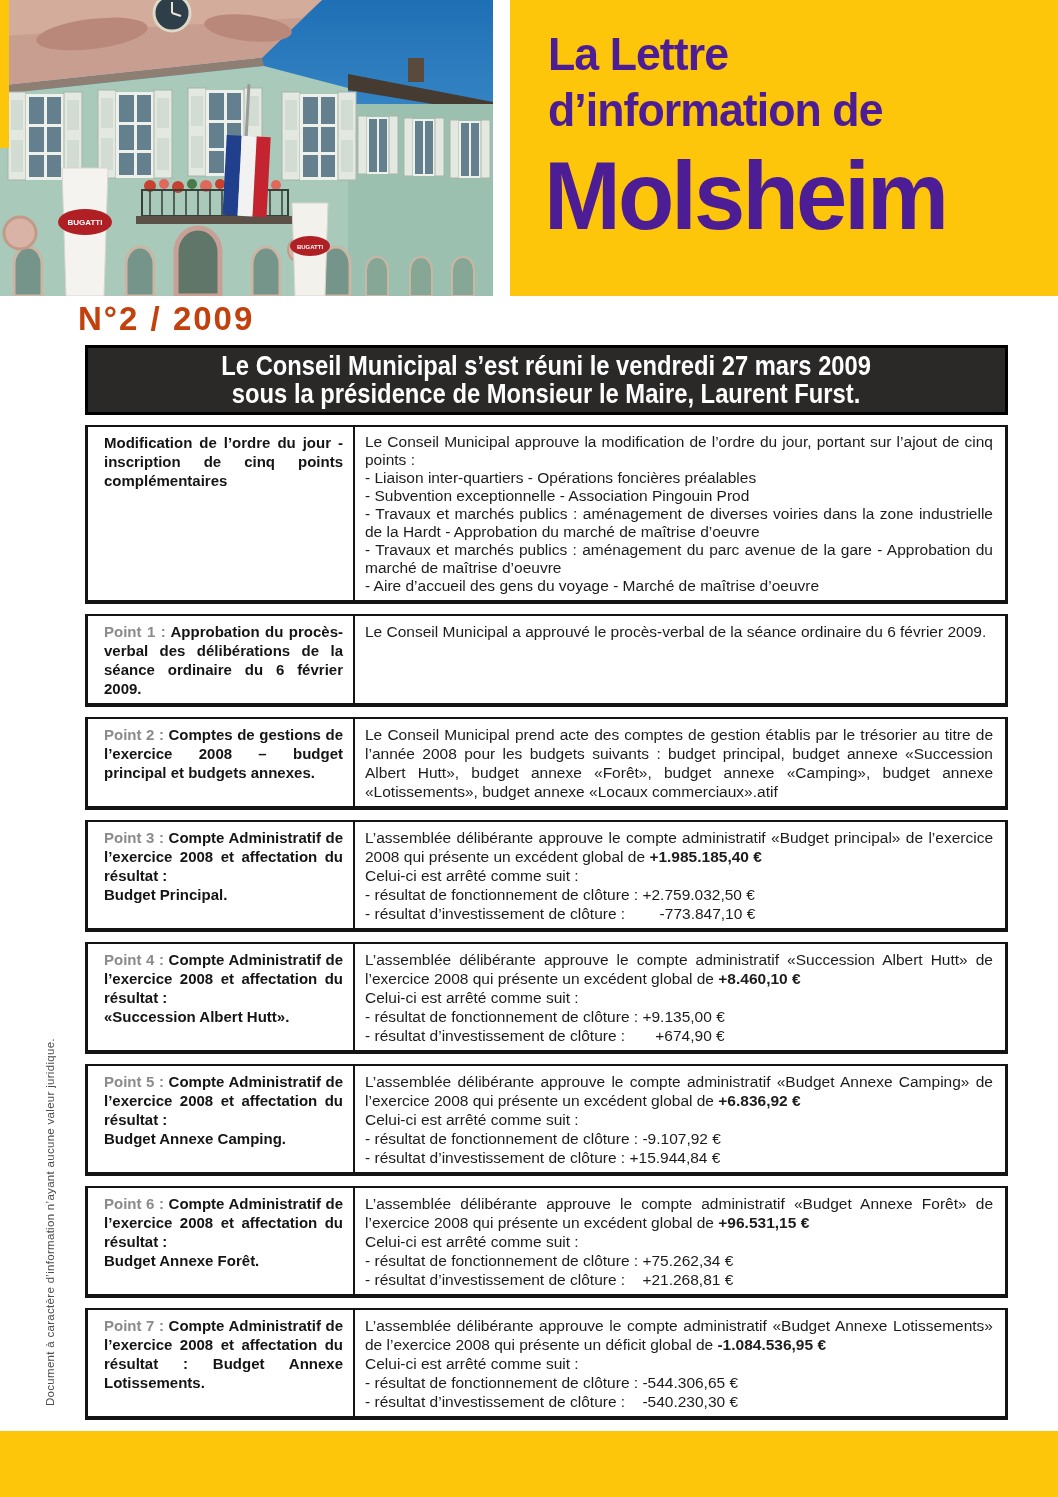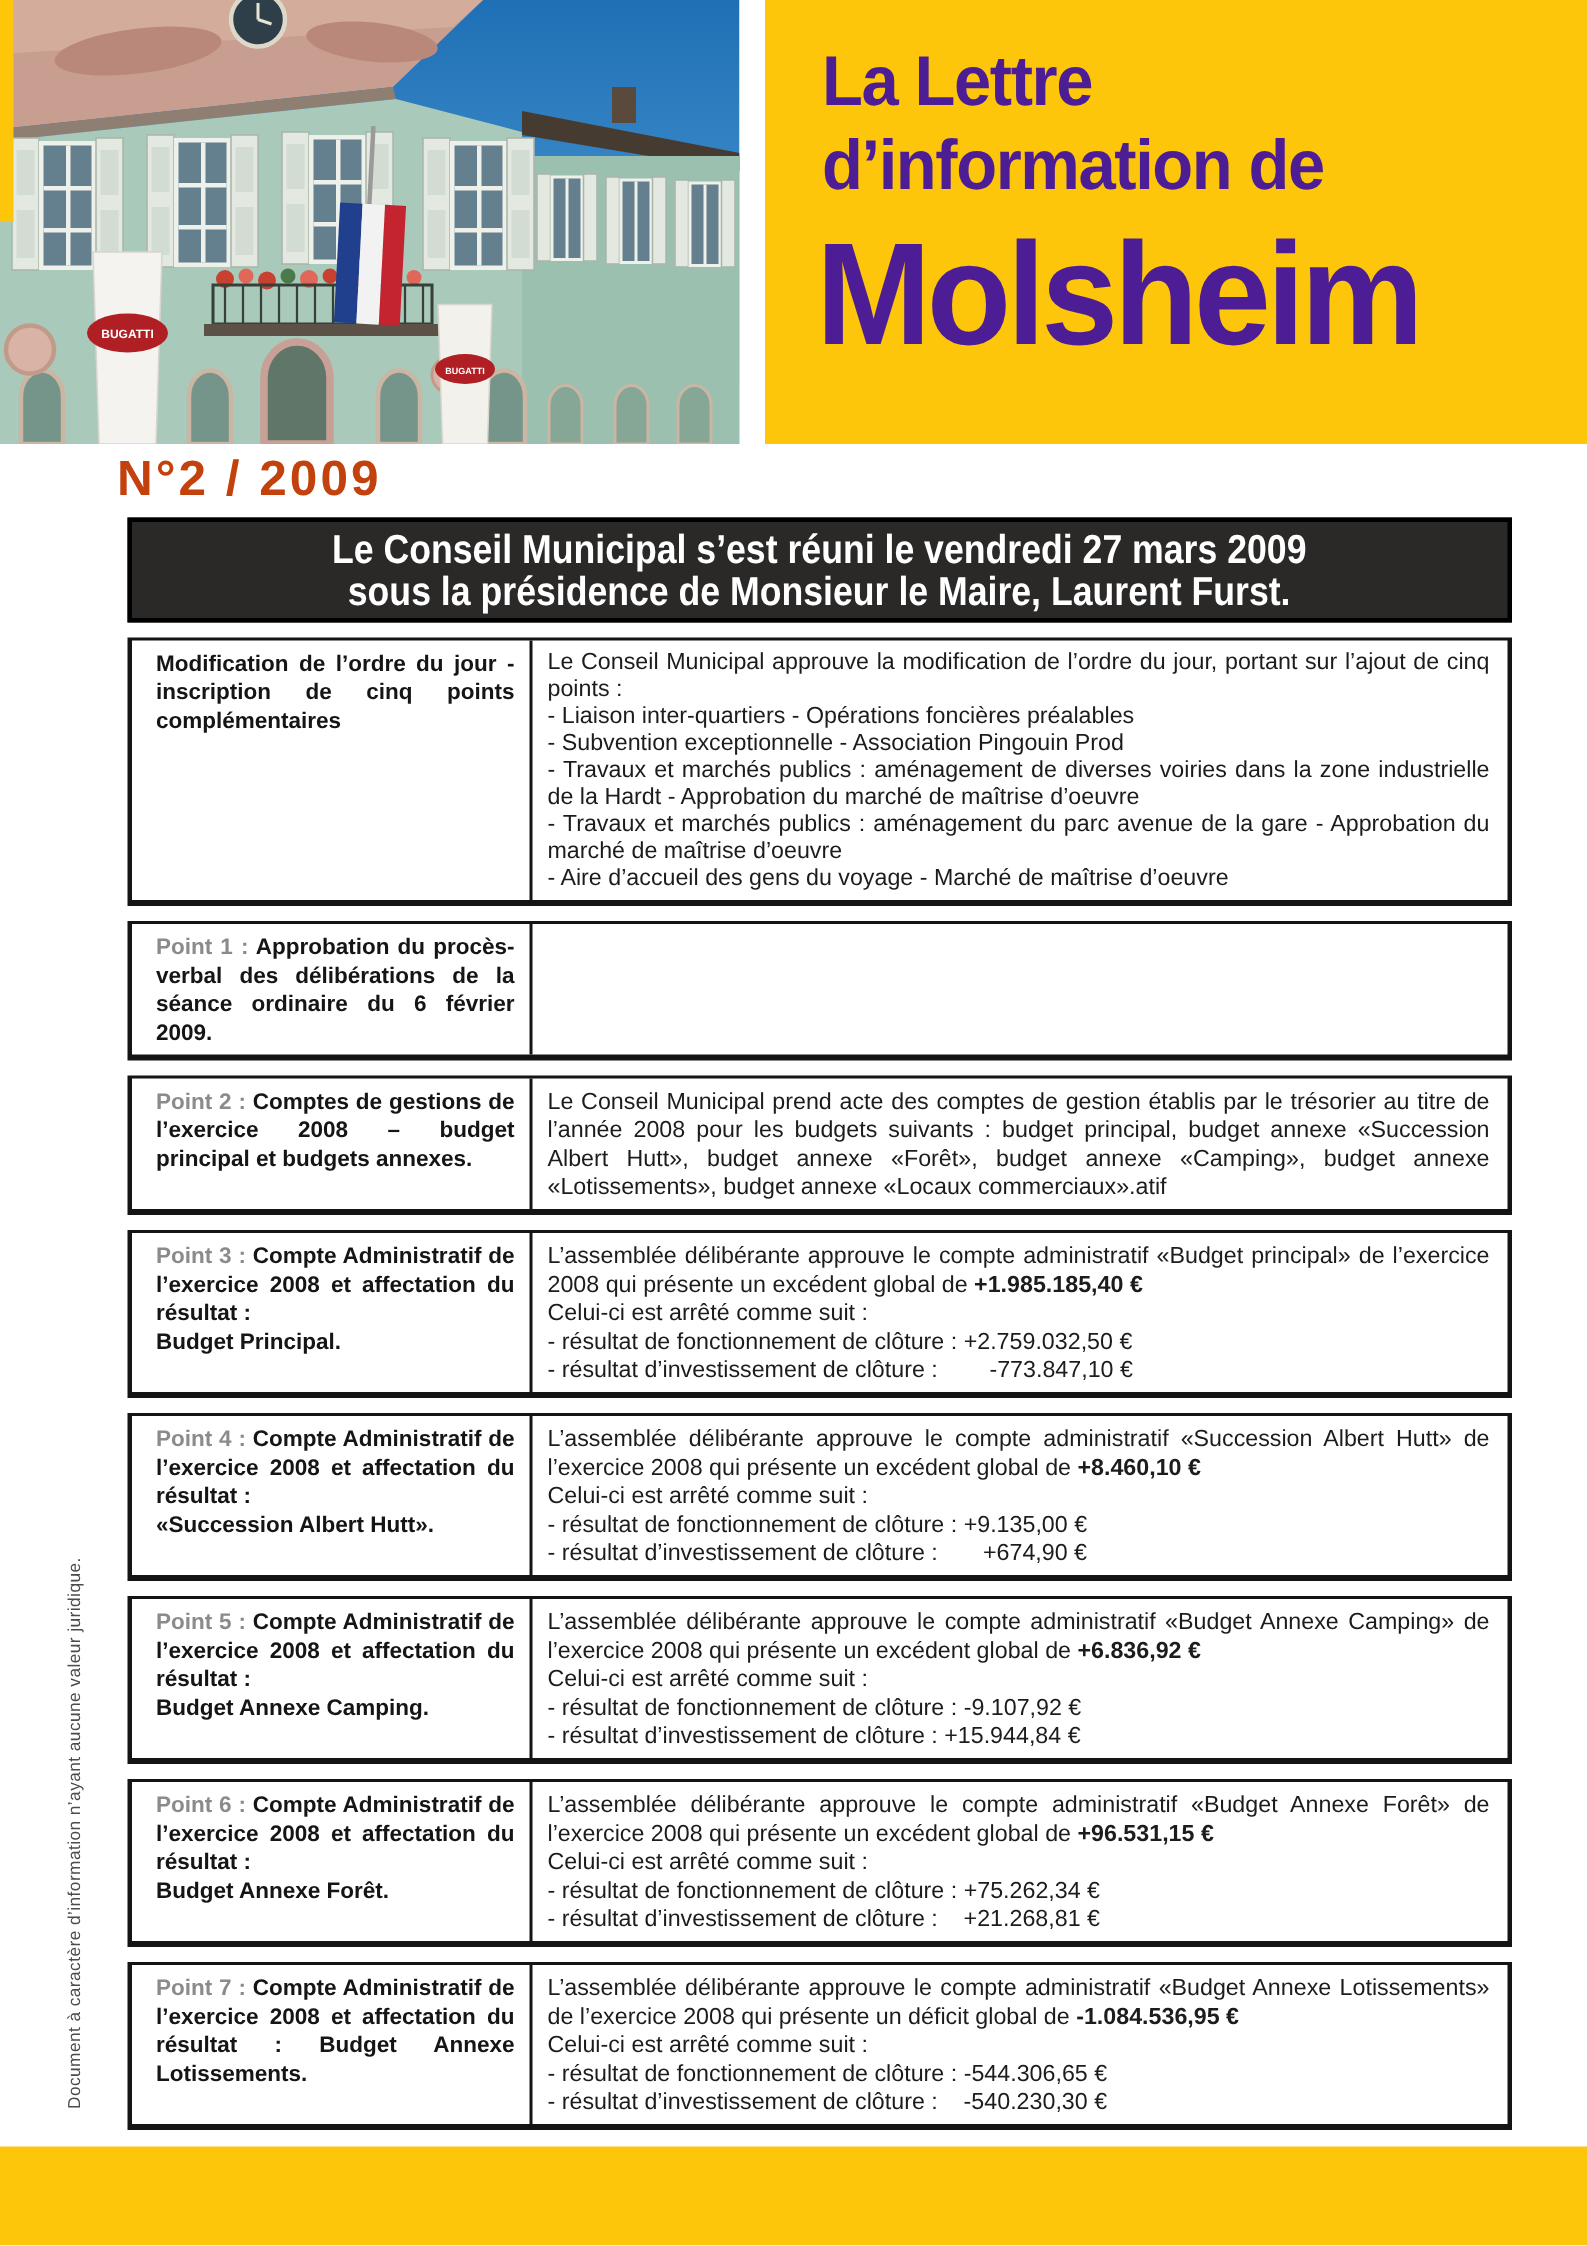--- a/index.html
+++ b/index.html
@@ -196,20 +196,23 @@
 - Travaux et marchés publics : aménagement de diverses voiries dans la zone industrielle de la Hardt - Approbation du marché de maîtrise d’oeuvre
 - Travaux et marchés publics : aménagement du parc avenue de la gare - Approbation du marché de maîtrise d’oeuvre
 - Aire d’accueil des gens du voyage - Marché de maîtrise d’oeuvre</div>
     </div>
   </div>
 
   <div class="trow r1">
     <div class="cell-l">
       <span class="point">Point 1 : </span><span>Approbation du procès-verbal des délibérations de la séance ordinaire du 6 février 2009.</span>
     </div>
+    <div class="cell-r">
+      <div>Le Conseil Municipal a approuvé le procès-verbal de la séance ordinaire du 6 février 2009.</div>
+    </div>
   </div>
 
   <div class="trow r2">
     <div class="cell-l">
       <span class="point">Point 2 : </span><span>Comptes de gestions de l’exercice 2008 – budget principal et budgets annexes.</span>
     </div>
     <div class="cell-r">
       <div>Le Conseil Municipal prend acte des comptes de gestion établis par le trésorier au titre de l’année 2008 pour les budgets suivants : budget principal, budget annexe «Succession Albert Hutt», budget annexe «Forêt», budget annexe «Camping», budget annexe «Lotissements», budget annexe «Locaux commerciaux».atif</div>
     </div>
   </div>

